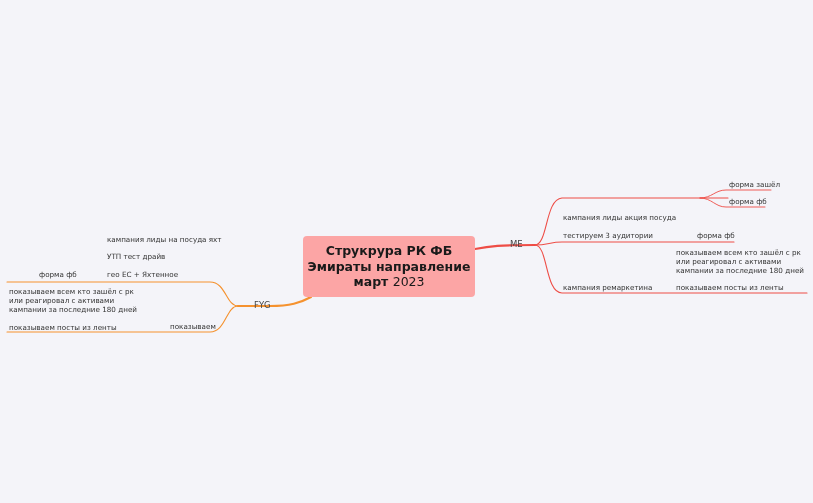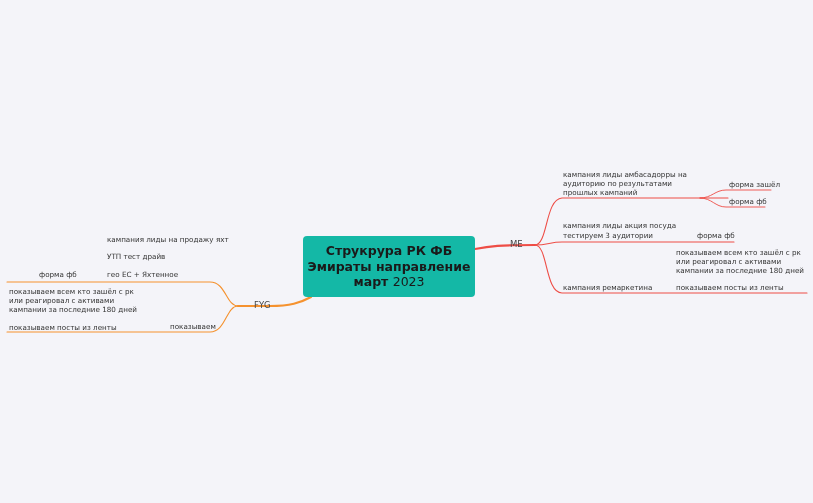--- a/index.html
+++ b/index.html
@@ -6,21 +6,21 @@
     body {
       width: 813px; height: 503px; overflow: hidden;
       background: #f4f4f9;
       font-family: "DejaVu Sans", sans-serif;
       position: relative;
     }
     .canvas { position: absolute; left: 0; top: 0; width: 813px; height: 503px; }
     svg.links { position: absolute; left: 0; top: 0; width: 813px; height: 503px; }
     .root-card {
       position: absolute; left: 303px; top: 236px; width: 172px; height: 61px;
-      background: #14b8a6; border-radius: 4px;
+      background: #fca5a5; border-radius: 4px;
       display: flex; flex-direction: column; align-items: center; justify-content: center;
       text-align: center; color: #1a1a1a;
       font-size: 12.5px; line-height: 15.5px; font-weight: bold;
     }
     .root-card .year { font-weight: normal; }
     .node {
       position: absolute; font-size: 7.2px; line-height: 9px; color: #333;
       white-space: nowrap;
     }
     .node.wrap { white-space: normal; }
@@ -51,31 +51,30 @@
   <div class="root-card">
     <div>Струкрура РК ФБ</div>
     <div>Эмираты направление</div>
     <div>
       <span>март</span>
       <span class="year">2023</span>
     </div>
   </div>
 
   <div class="branch-label" style="left:254px; top:292px;">FYG</div>
-  <div class="node" style="left:107px; top:235px;">кампания лиды на продажу яхт</div>
+  <div class="node" style="left:107px; top:235px;">кампания лиды на посуда яхт</div>
   <div class="node" style="left:107px; top:252px;">УТП тест драйв</div>
   <div class="node" style="left:107px; top:270px;">гео ЕС + Яхтенное</div>
   <div class="node" style="left:39px; top:270px;">форма фб</div>
   <div class="node" style="left:170px; top:322px;">показываем</div>
   <div class="node wrap" style="left:9px; top:287px; width:135px;">показываем всем кто зашёл с рк или реагировал с активами кампании за последние 180 дней</div>
   <div class="node" style="left:9px; top:323px;">показываем посты из ленты</div>
 
   <div class="branch-label" style="left:510px; top:231px;">ME</div>
-  <div class="node wrap" style="left:563px; top:170px; width:135px;">кампания лиды амбасадорры на аудиторию по результатами прошлых кампаний</div>
   <div class="node" style="left:729px; top:180px;">форма зашёл</div>
   <div class="node" style="left:729px; top:197px;">форма фб</div>
-  <div class="node" style="left:563px; top:221px;">кампания лиды акция посуда</div>
+  <div class="node" style="left:563px; top:213px;">кампания лиды акция посуда</div>
   <div class="node" style="left:563px; top:231px;">тестируем 3 аудитории</div>
   <div class="node" style="left:697px; top:231px;">форма фб</div>
   <div class="node wrap" style="left:676px; top:248px; width:135px;">показываем всем кто зашёл с рк или реагировал с активами кампании за последние 180 дней</div>
   <div class="node" style="left:563px; top:283px;">кампания ремаркетина</div>
   <div class="node" style="left:676px; top:283px;">показываем посты из ленты</div>
 </div>
 
 </body></html>

